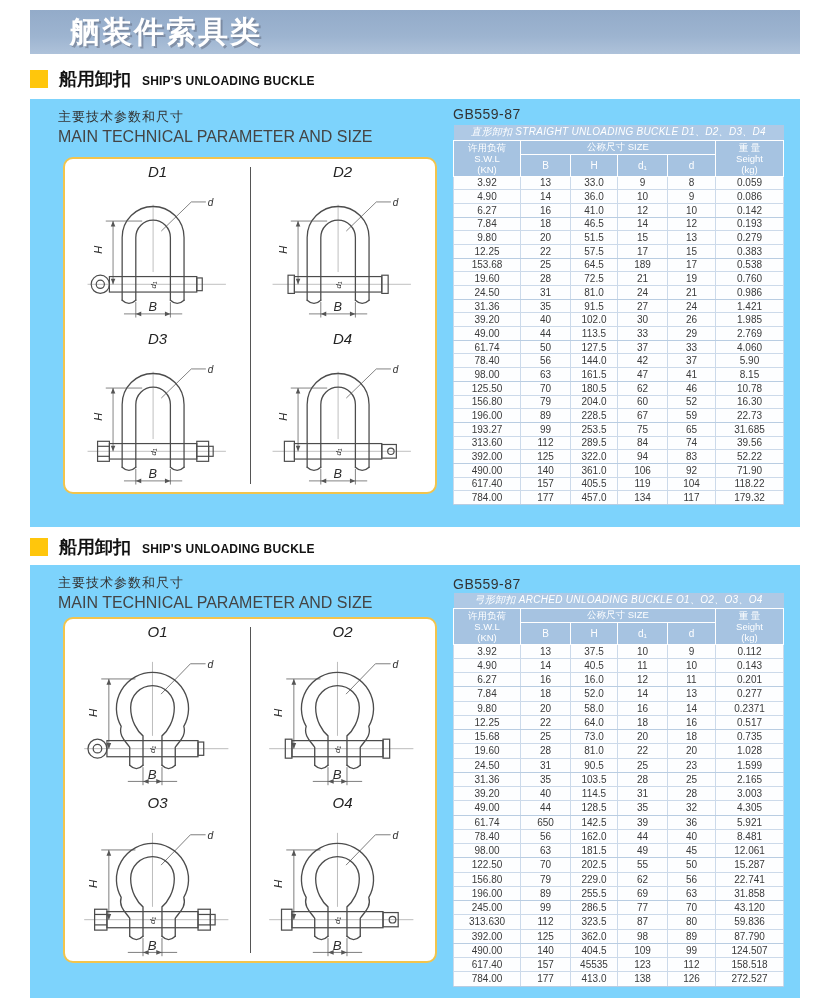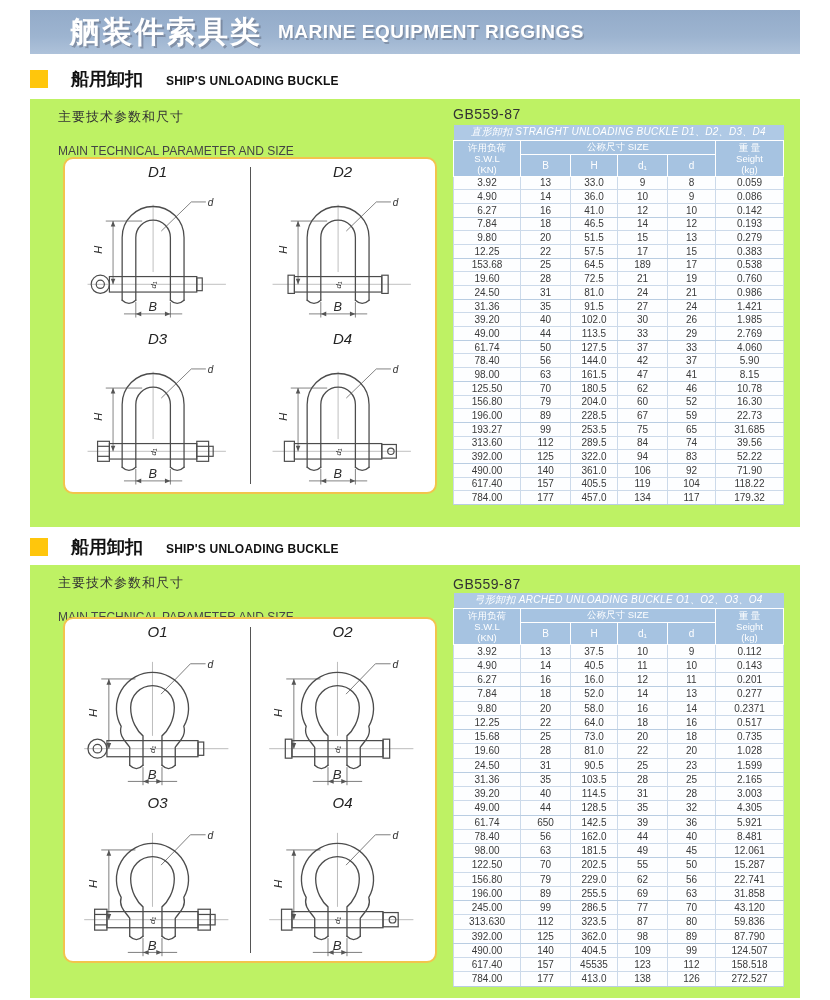--- a/index.html
+++ b/index.html
@@ -10,33 +10,33 @@
   
   .banner { position:absolute; left:30px; top:10px; width:770px; height:44px;
     background:linear-gradient(180deg,#93abc9 0%,#9db4d0 60%,#aec2da 100%);
     display:flex; align-items:center; padding-left:40px; gap:16px; }
   .banner .zh { font-size:30px; font-weight:bold; color:#fff; letter-spacing:2px;
     text-shadow:2px 2px 0 rgba(100,110,130,.55); }
   .banner .en { font-size:19px; font-weight:bold; color:#fff; letter-spacing:.5px;
     text-shadow:1.5px 1.5px 0 rgba(100,110,130,.5); }
 
   
-  .sec-head { position:absolute; left:30px; display:flex; align-items:center; gap:23px; height:22px; }
+  .sec-head { position:absolute; left:30px; display:flex; align-items:center; gap:11px; height:22px; }
   .sec-head .sq { width:18px; height:18px; background:#ffc60c; }
   .sec-head .zh { font-size:18px; font-weight:bold; color:#121212; }
   .sec-head .en { font-size:12px; font-weight:bold; color:#121212; letter-spacing:.2px; padding-top:3px; }
   #sec-head-1 { top:68px; } #sec-head-2 { top:536px; }
 
   
-  .panel { position:absolute; left:30px; width:770px; background:#bef264; }
+  .panel { position:absolute; left:30px; width:770px; background:#7dd3fc; }
   #panel-1 { top:99px; height:428px; }
   #panel-2 { top:565px; height:433px; }
   .param { position:absolute; left:28px; top:9px; }
   .param .zh { font-size:13px; color:#333; letter-spacing:1px; }
-  .param .en { font-size:12px; color:#444; margin-top:18px; }
+  .param .en { font-size:16px; color:#444; margin-top:2px; }
   .gb { position:absolute; left:423px; font-size:14px; color:#333; letter-spacing:.5px; }
   #panel-1 .gb { top:7px; } #panel-2 .gb { top:11px; }
 
   
   .dbox { position:absolute; left:33px; width:374px; background:#fff;
     border:2px solid #f2c44c; border-radius:10px; }
   #dbox-1 { top:58px; height:337px; }
   #dbox-2 { top:52px; height:346px; }
   .dgrid { position:relative; width:100%; height:100%; display:grid;
     grid-template-columns:1fr 1fr; grid-template-rows:1fr 1fr;font-style:italic; }
@@ -145,21 +145,20 @@
       <line x1="97" y1="56" x2="128" y2="24"></line>
         <line x1="128" y1="24" x2="144" y2="24"></line>
     </g>
   </defs>
 </svg>
 
 <div class="page">
 
   <div class="banner">
     <span class="zh">舾装件索具类</span>
-    <span class="en">MARINE EQUIPMENT RIGGINGS</span>
   </div>
 
   <div class="sec-head" id="sec-head-1">
     <span class="sq"></span>
     <span class="zh">船用卸扣</span>
     <span class="en">SHIP'S UNLOADING BUCKLE</span>
   </div>
 
   <div class="panel" id="panel-1">
     <div class="param">

